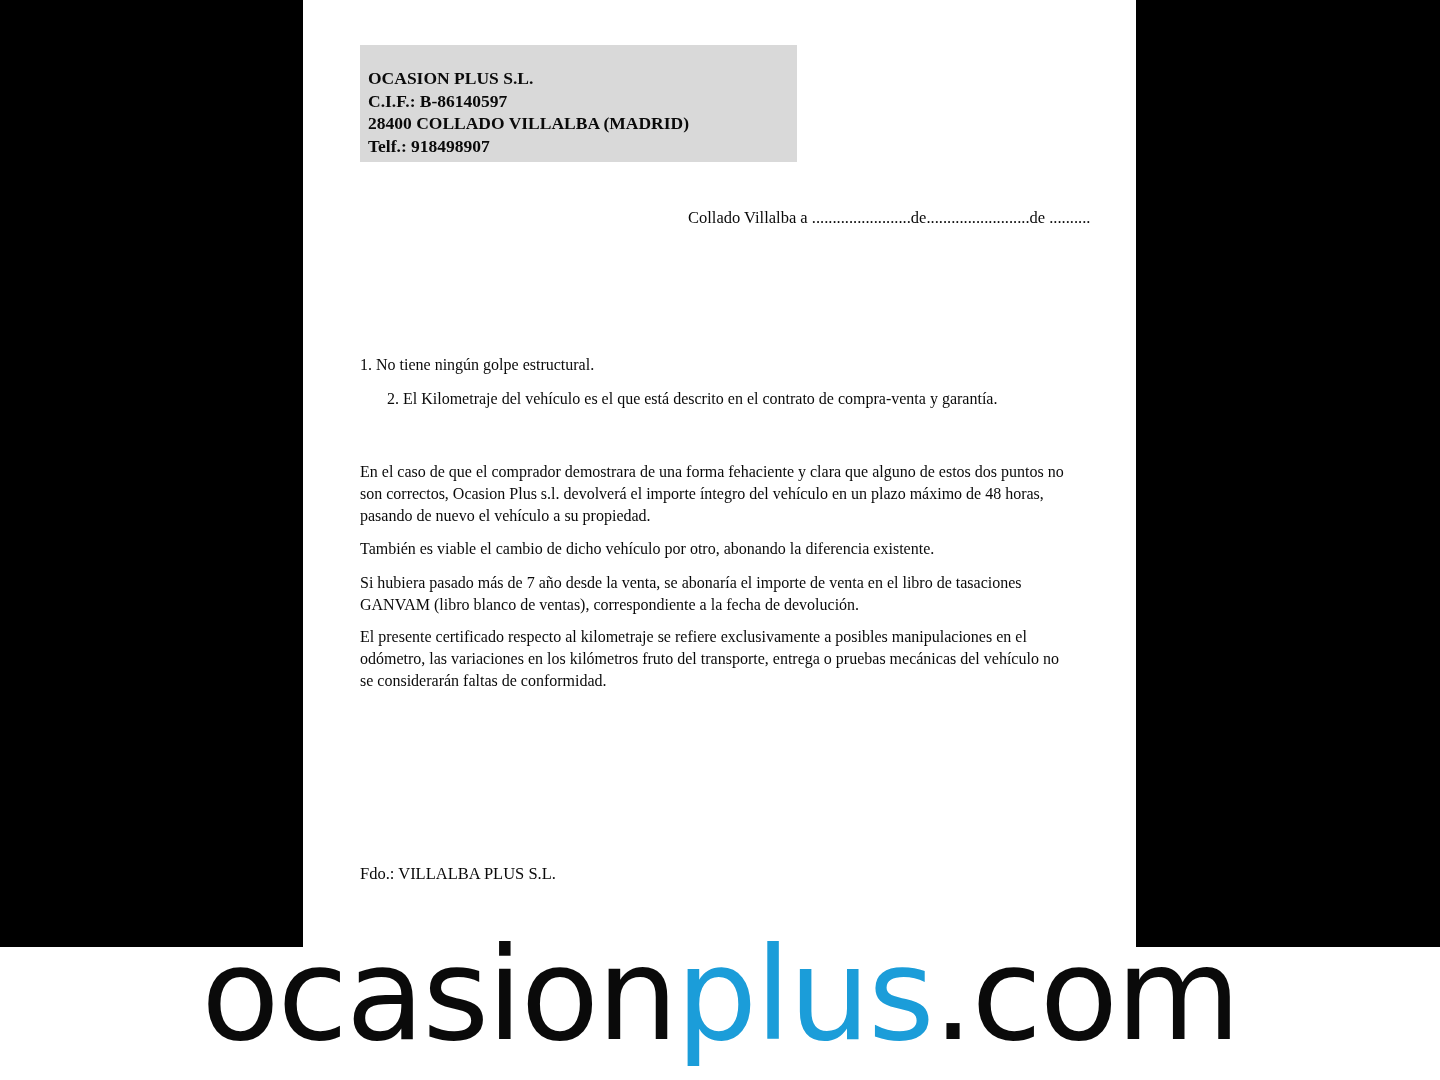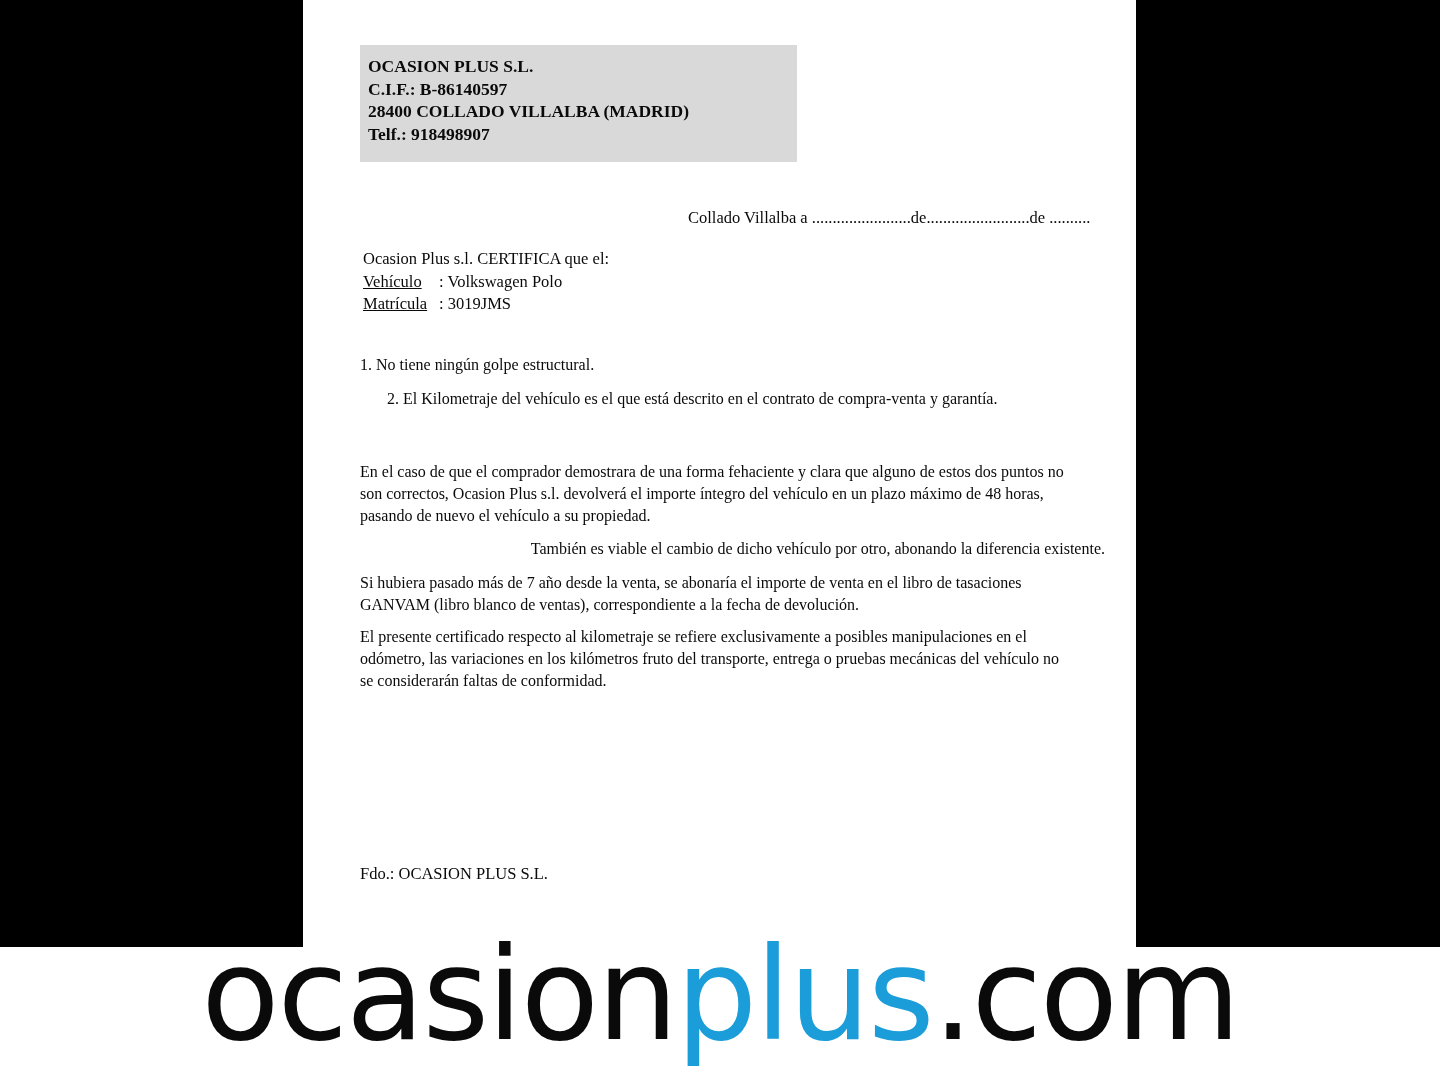--- a/index.html
+++ b/index.html
@@ -26,21 +26,21 @@
 
   
   .header-box {
     position: absolute;
     left: 360px;
     top: 45px;
     width: 437px;
     height: 117px;
     background: var(--gray, #d9d9d9);
     box-sizing: border-box;
-    padding: 10px 0 0 8px;
+    padding: 22px 0 0 8px;
   }
   .header-box .hline {
     font-weight: bold;
     font-size: 17.5px;
     line-height: 22.6px;
     white-space: nowrap;
   }
 
   .date-line {
     position: absolute;
@@ -65,21 +65,21 @@
     left: 360px;
     width: 745px;
     font-size: 16px;
     line-height: 22px;
     white-space: pre-line;
     font-family: Liberation Serif, serif;
   }
   .point-1 { top: 354px; }
   .point-2 { top: 388px; margin-left: 27px; }
   .para-1  { top: 461px; }
-  .para-2  { top: 538px; text-align: right; }
+  .para-2  { top: 538px; }
   .para-3  { top: 572px; }
   .para-4  { top: 626px; }
 
   .signature {
     position: absolute;
     left: 360px;
     top: 864px;
     font-size: 16.5px;
     white-space: nowrap;
   }
@@ -110,42 +110,33 @@
 
   <div class="header-box">
     <div class="hline">OCASION PLUS S.L.</div>
     <div class="hline">C.I.F.: B-86140597</div>
     <div class="hline">28400 COLLADO VILLALBA (MADRID)</div>
     <div class="hline">Telf.: 918498907</div>
   </div>
 
   <div class="date-line">Collado Villalba a ........................de.........................de ..........</div>
 
-  <div class="cert-block">
-    <div>Ocasion Plus s.l. CERTIFICA que el:</div>
-    <div>
-      <span class="lbl"><span class="u">Vehículo</span></span><span>: Volkswagen Polo</span>
-    </div>
-    <div>
-      <span class="lbl"><span class="u">Matrícula</span></span><span>: 3019JMS</span>
-    </div>
-  </div>
 
   <div class="body-text point-1">1. No tiene ningún golpe estructural.</div>
   <div class="body-text point-2">2. El Kilometraje del vehículo es el que está descrito en el contrato de compra-venta y garantía.</div>
 
   <div class="body-text para-1">En el caso de que el comprador demostrara de una forma fehaciente y clara que alguno de estos dos puntos no
 son correctos, Ocasion Plus s.l. devolverá el importe íntegro del vehículo en un plazo máximo de 48 horas,
 pasando de nuevo el vehículo a su propiedad.</div>
   <div class="body-text para-2">También es viable el cambio de dicho vehículo por otro, abonando la diferencia existente.</div>
   <div class="body-text para-3">Si hubiera pasado más de 7 año desde la venta, se abonaría el importe de venta en el libro de tasaciones
 GANVAM (libro blanco de ventas), correspondiente a la fecha de devolución.</div>
   <div class="body-text para-4">El presente certificado respecto al kilometraje se refiere exclusivamente a posibles manipulaciones en el
 odómetro, las variaciones en los kilómetros fruto del transporte, entrega o pruebas mecánicas del vehículo no
 se considerarán faltas de conformidad.</div>
 
-  <div class="signature">Fdo.: OCASION PLUS S.L.</div>
+  <div class="signature">Fdo.: VILLALBA PLUS S.L.</div>
 
   <div class="logo">
     <span class="lg-black">ocasion</span><span class="lg-blue">plus</span><span class="lg-black">.com</span>
   </div>
 
 </div>
 
 </body></html>

